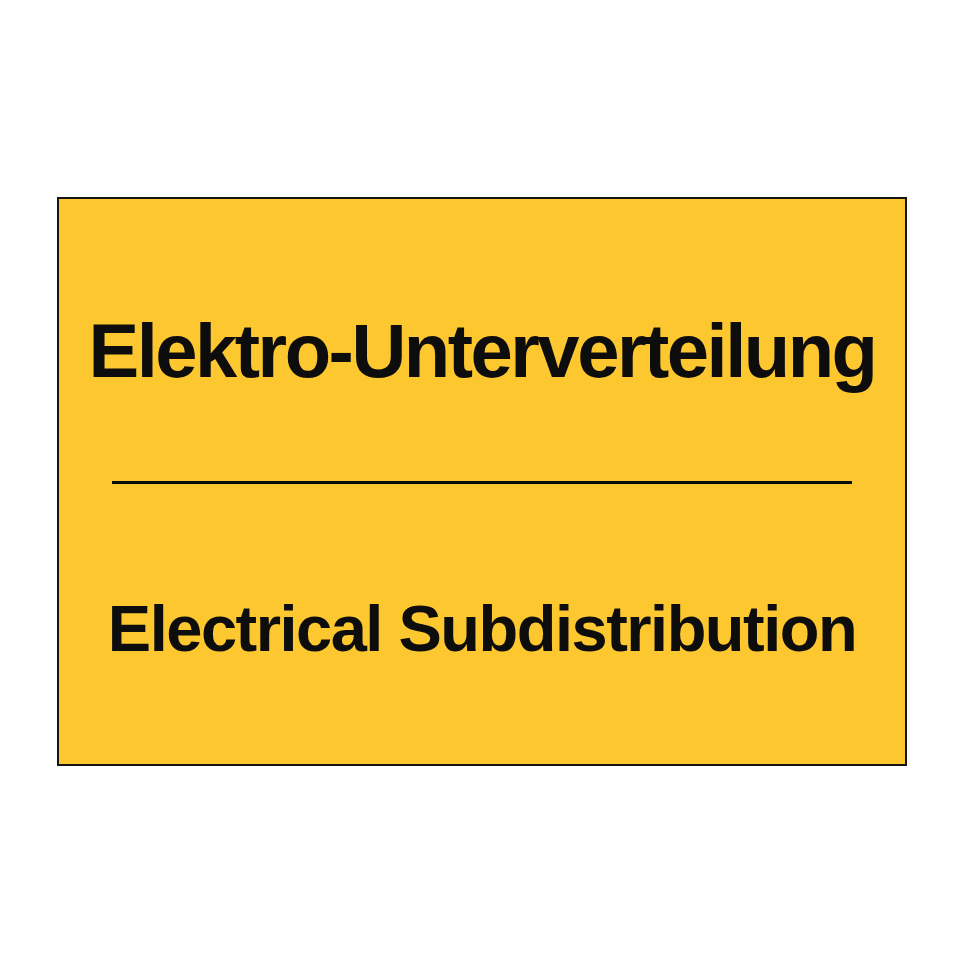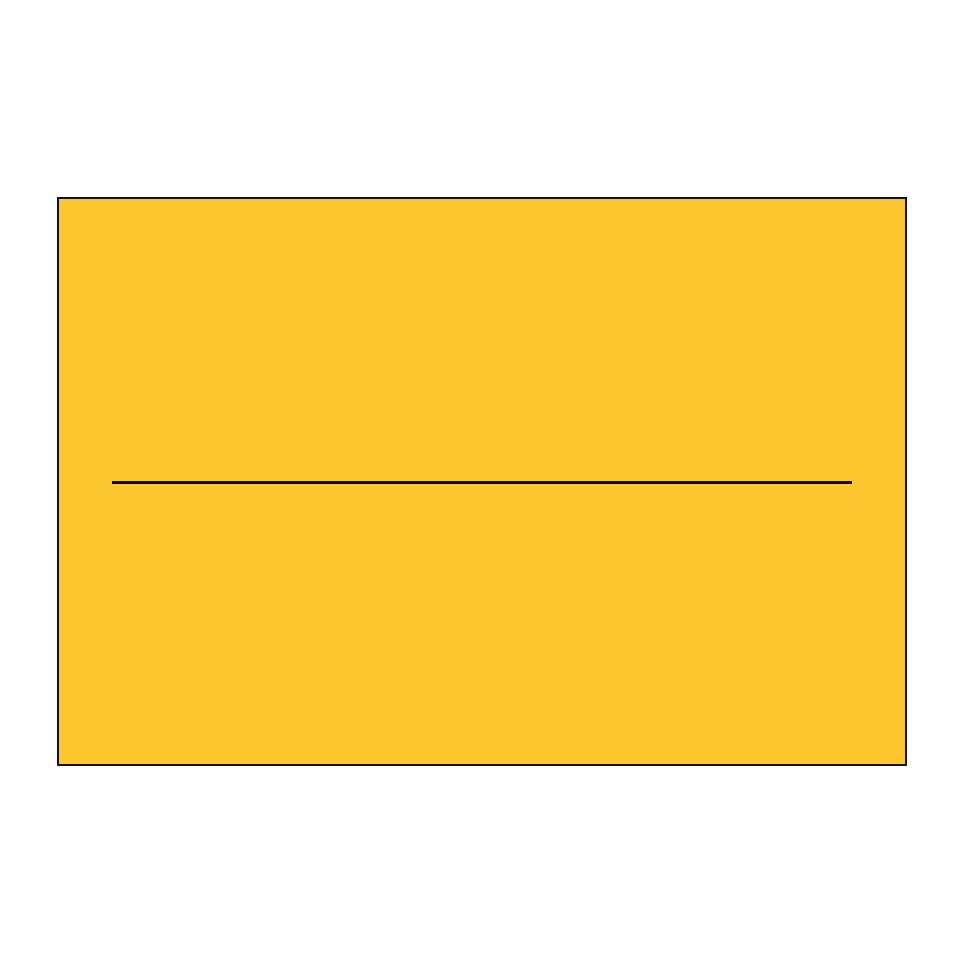--- a/index.html
+++ b/index.html
@@ -64,15 +64,17 @@
     letter-spacing: -1.5px;
     color: var(--text, #0d0d0d);
     white-space: nowrap;
   }
 </style>
 </head>
 <body>
 
 <div class="canvas">
   <div class="sign">
+    <h1 class="sign-title-de">Elektro-Unterverteilung</h1>
     <div class="divider"></div>
+    <h2 class="sign-title-en">Electrical Subdistribution</h2>
   </div>
 </div>
 
 </body></html>

